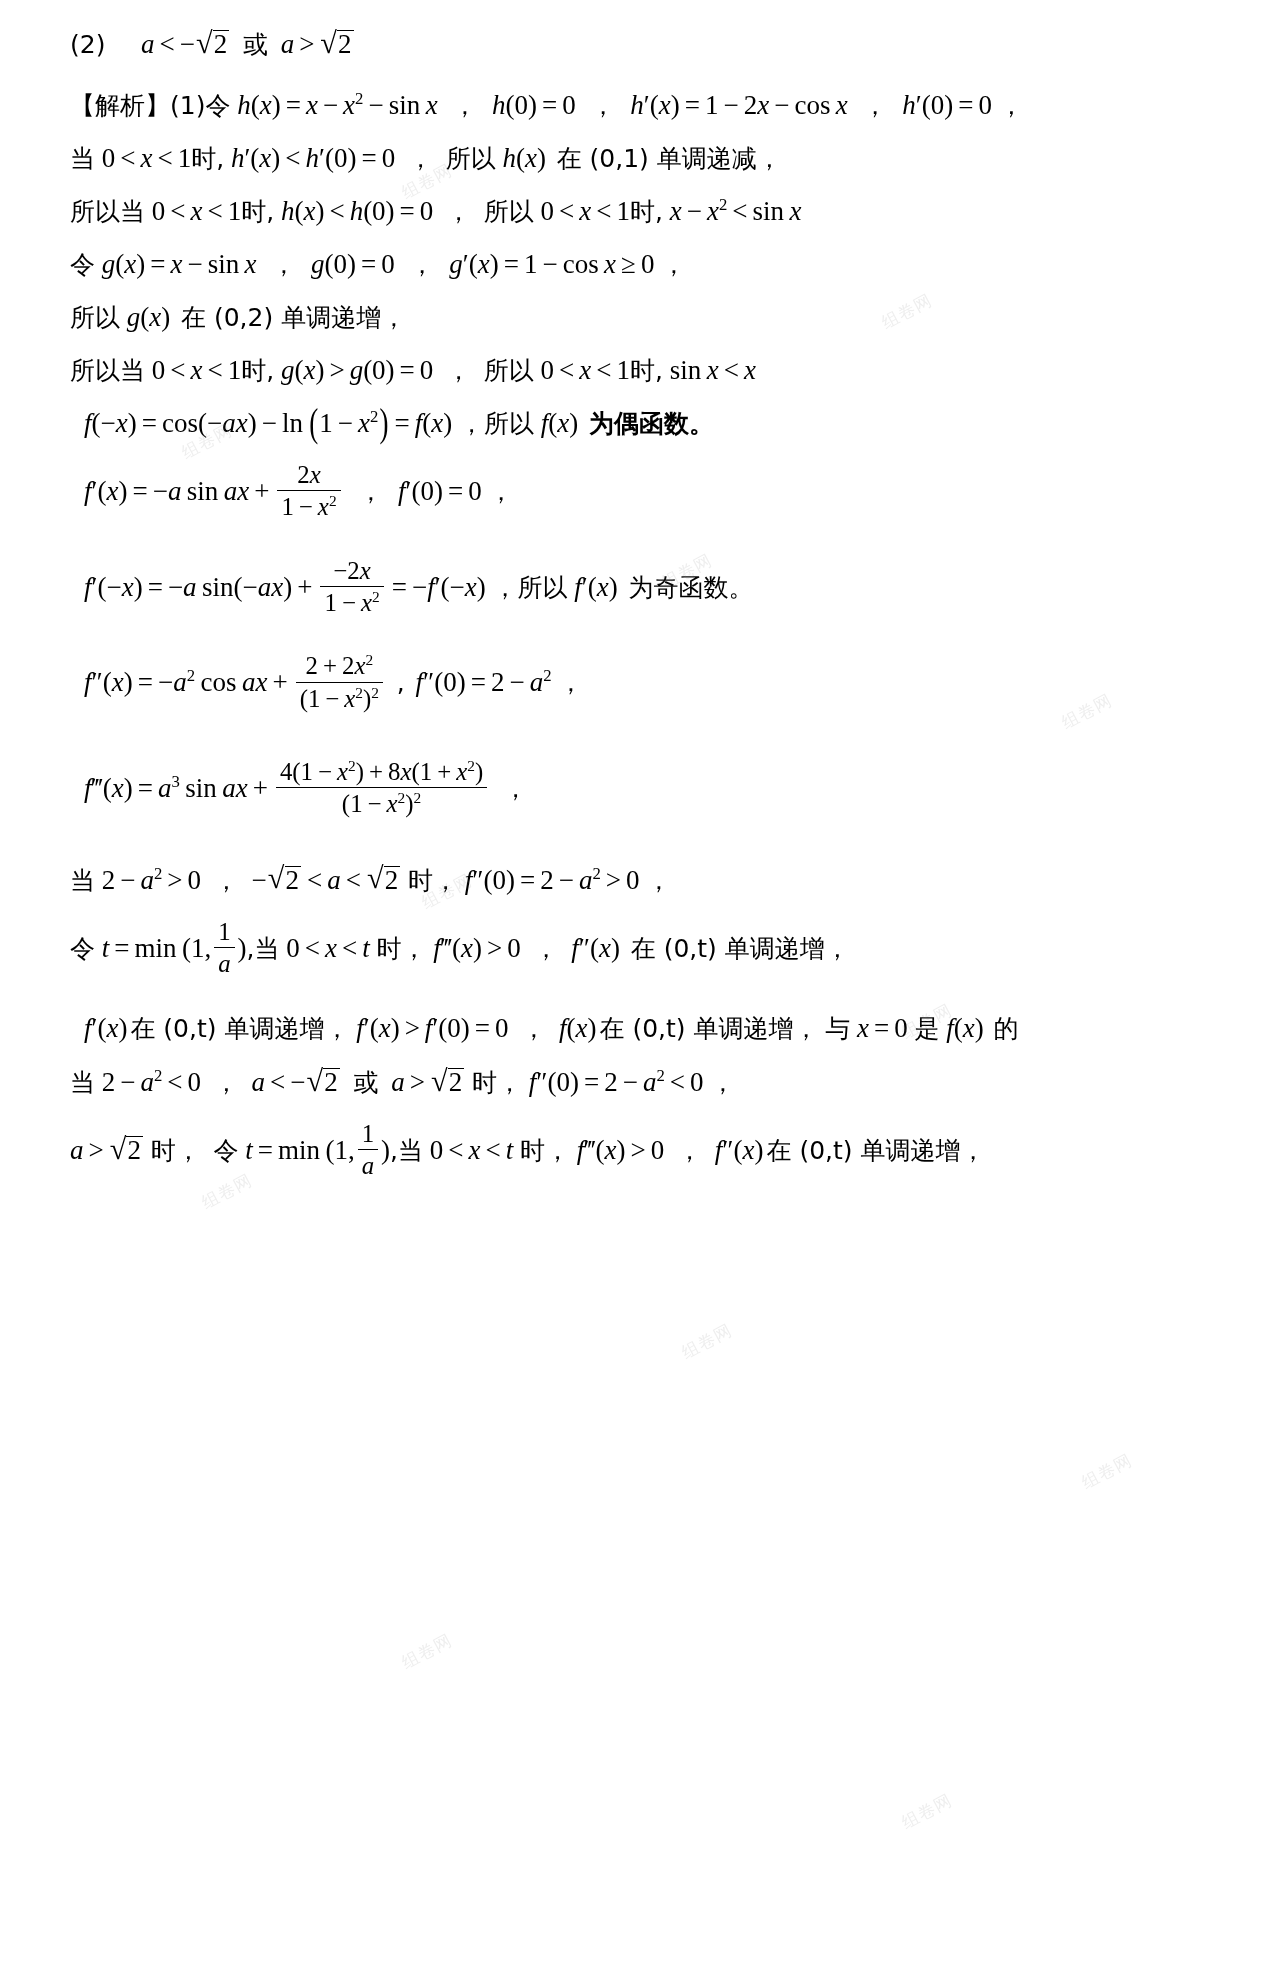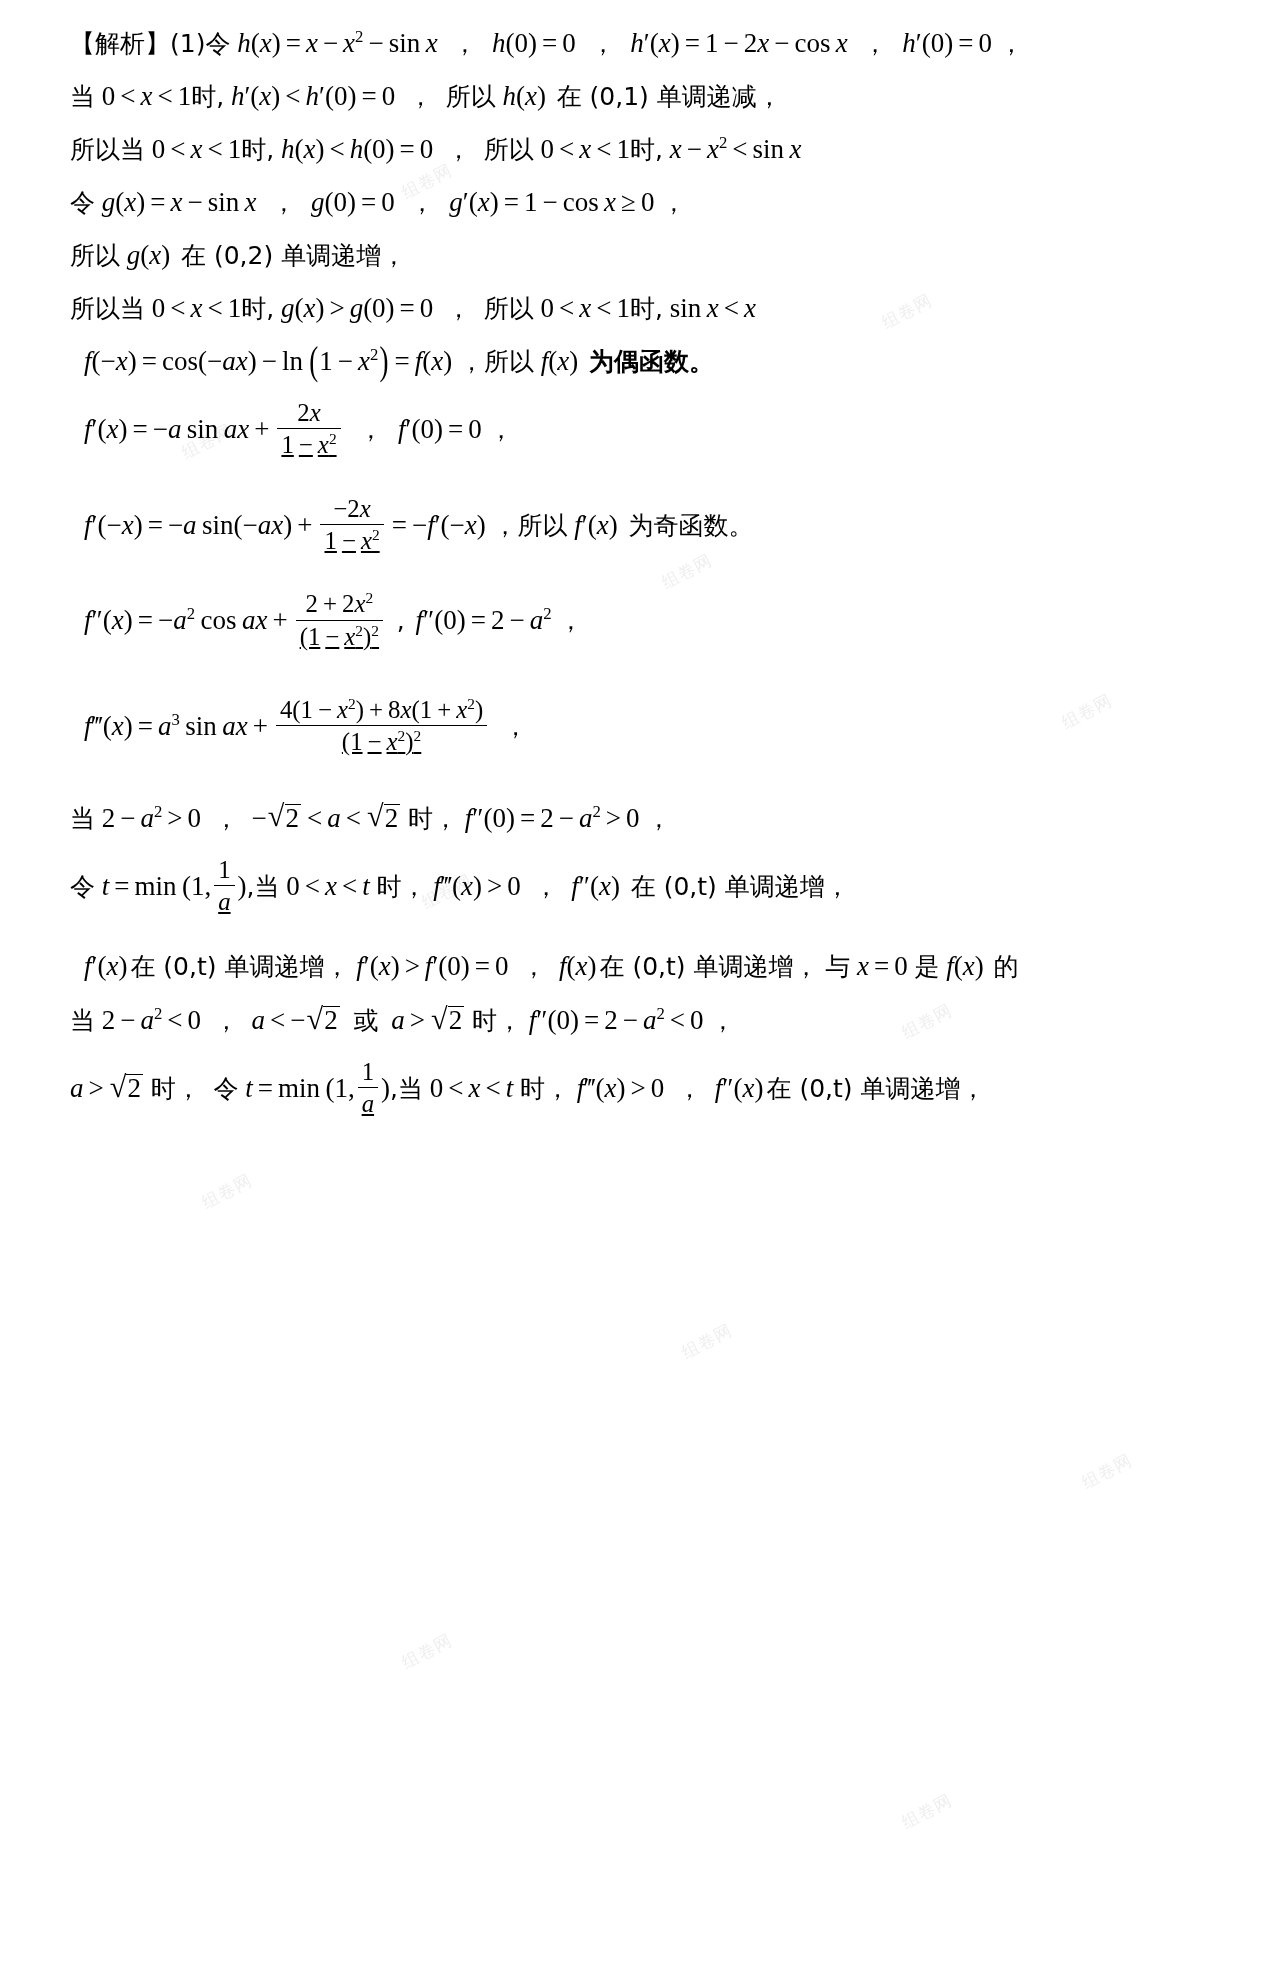--- a/index.html
+++ b/index.html
@@ -81,21 +81,20 @@
     top: -0.12em;
   }
   .frac > .num {
     display: block;
     padding: 0 4px 1px 4px;
     border-bottom: 1.3px solid #000;
   }
   .frac > .den {
     display: block;
     padding: 1px 4px 0 4px;
-    text-decoration: underline;
   }
   .paren-tall {
     display: inline-block;
     transform: scaleY(1.45);
     font-style: normal;
     padding: 0 1px;
   }
   
   .watermark {
     position: absolute;
@@ -120,20 +119,27 @@
   <div class="watermark" style="left:660px; top:560px;">组卷网</div>
   <div class="watermark" style="left:1060px; top:700px;">组卷网</div>
   <div class="watermark" style="left:420px; top:880px;">组卷网</div>
   <div class="watermark" style="left:900px; top:1010px;">组卷网</div>
   <div class="watermark" style="left:200px; top:1180px;">组卷网</div>
   <div class="watermark" style="left:680px; top:1330px;">组卷网</div>
   <div class="watermark" style="left:1080px; top:1460px;">组卷网</div>
   <div class="watermark" style="left:400px; top:1640px;">组卷网</div>
   <div class="watermark" style="left:900px; top:1800px;">组卷网</div>
 
+  <div class="line tall">
+    <span class="cn">(2)</span>
+    <span style="display:inline-block; width:22px;"></span>
+    <span class="mi">a</span><span class="op">&lt;</span><span class="mo">−</span><span class="sqrt"><span class="rad"><span class="mn">2</span></span></span>
+    <span class="cn" style="padding:0 6px;">或</span>
+    <span class="mi">a</span><span class="op">&gt;</span><span class="sqrt"><span class="rad"><span class="mn">2</span></span></span>
+  </div>
 
   <div class="line">
     <span class="cn">【解析】</span><span class="cn">(1)</span><span class="cn">令</span>
     <span class="mi">h</span>(<span class="mi">x</span>)<span class="op">=</span><span class="mi">x</span><span class="op">−</span><span class="mi">x</span><sup class="exp">2</sup><span class="op">−</span><span class="mo">sin</span> <span class="mi">x</span>
     <span class="cn" style="padding:0 8px;">，</span>
     <span class="mi">h</span>(0)<span class="op">=</span>0
     <span class="cn" style="padding:0 8px;">，</span>
     <span class="mi">h</span>′(<span class="mi">x</span>)<span class="op">=</span>1<span class="op">−</span>2<span class="mi">x</span><span class="op">−</span><span class="mo">cos</span> <span class="mi">x</span>
     <span class="cn" style="padding:0 8px;">，</span>
     <span class="mi">h</span>′(0)<span class="op">=</span>0

